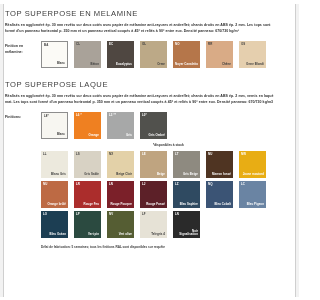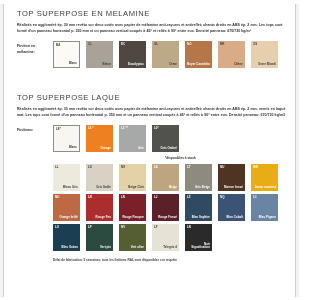--- a/index.html
+++ b/index.html
@@ -16,21 +16,21 @@
     background:#ffffff;
   }
   .edge-top{position:absolute;left:0;top:0;width:299px;height:4px;background:#ffffff;}
   .edge-left{position:absolute;left:0;top:0;width:4px;height:300px;background:#f2f2f2;border-right:1px solid #cfcfcf;box-sizing:border-box;}
   .edge-right{position:absolute;right:0;top:0;width:4px;height:300px;background:#f2f2f2;border-left:1px solid #cfcfcf;box-sizing:border-box;}
   .edge-bottom{position:absolute;left:0;bottom:0;width:299px;height:3px;background:#ffffff;}
 
   .content{
     position:absolute;left:5px;top:0;width:289px;height:300px;
     box-sizing:border-box;
-    padding:9px 8px 0 12px;
+    padding:9px 8px 0 0;
   }
 
   .section{margin-bottom:2px;}
   .sec-title{
     font-size:7.6px;
     letter-spacing:.55px;
     color:#3c3c3c;
     font-weight:400;
     margin:0 0 4px 0;
     white-space:nowrap;
@@ -98,21 +98,21 @@
     margin:1px 0 4px 0;
     padding-left:112px;
   }
   .footnote{
     font-size:3.1px;
     font-weight:bold;
     color:#3a3a3a;
     margin-top:4px;
     padding-left:0px;
   }
-  .sec2{margin-top:22px;}
+  .sec2{margin-top:9px;}
 </style>
 </head>
 <body>
 
 <div class="page">
 
   <div class="edge-left"></div>
   <div class="edge-right"></div>
   <div class="edge-top"></div>
   <div class="edge-bottom"></div>

